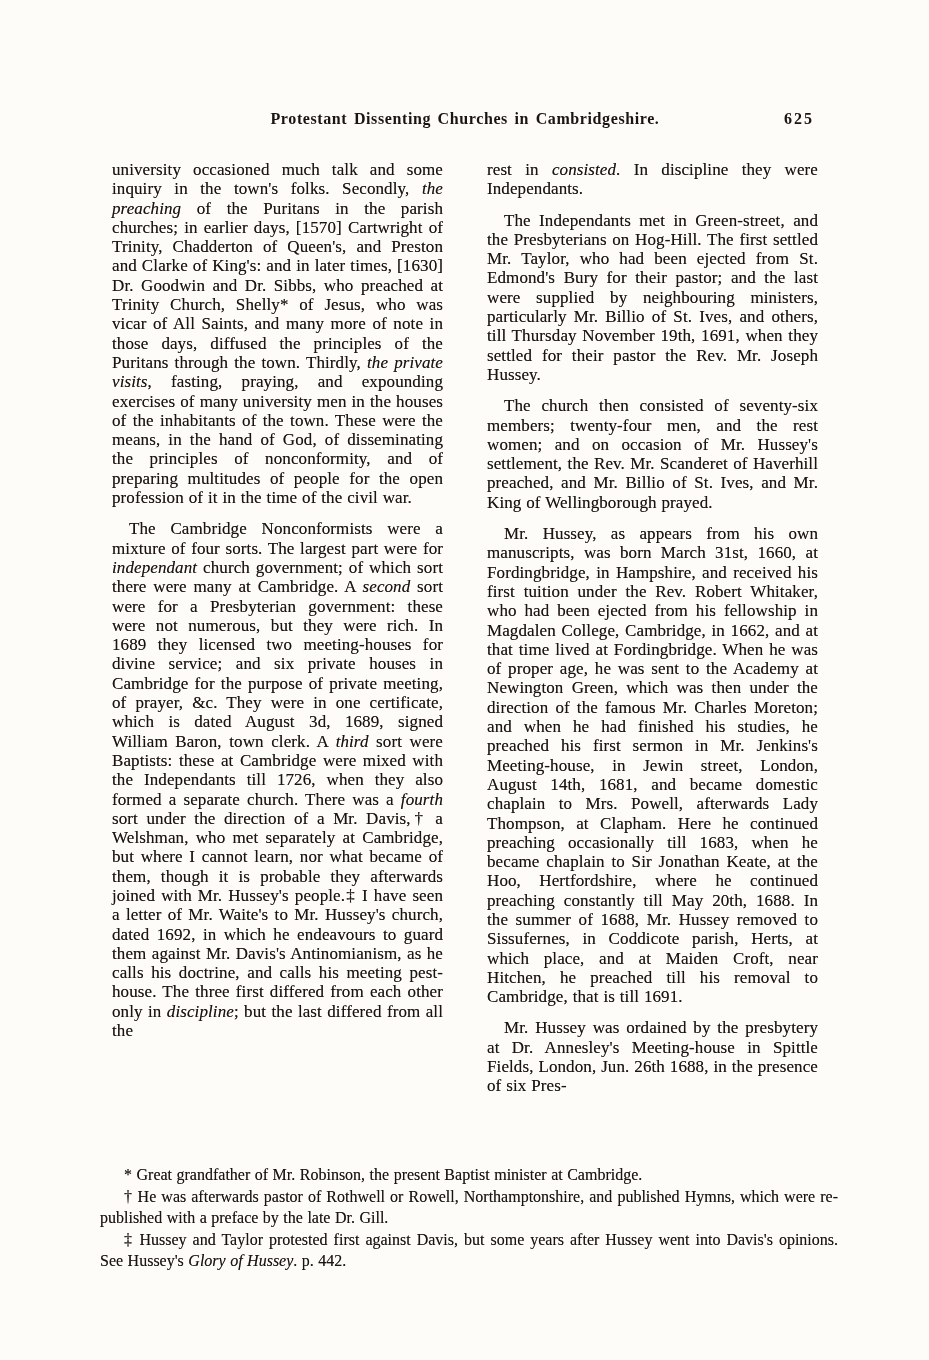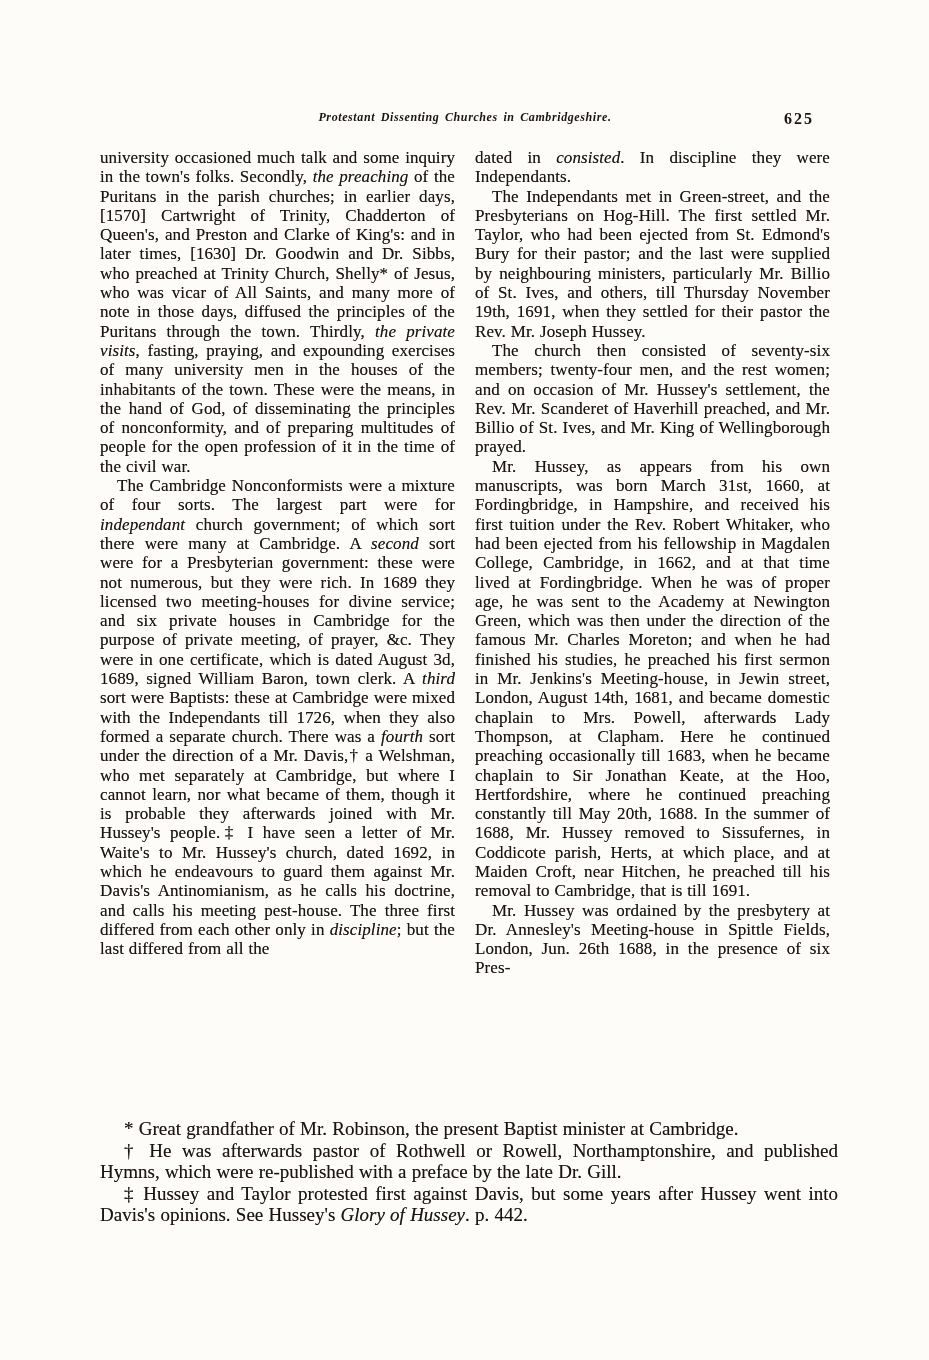--- a/index.html
+++ b/index.html
@@ -11,23 +11,22 @@
     font-family:"Liberation Serif", serif;
     overflow:hidden;
   }
   .running-head{
     position:absolute;
     top:110px;left:100px;width:730px;height:30px;
   }
   .head-title{
     display:block;
     text-align:center;
-    font-style:italic;
     font-weight:bold;
-    font-size:12px;
+    font-size:16px;
     letter-spacing:0.6px;
     word-spacing:2px;
   }
   .head-page-number{
     position:absolute;
     right:16px;top:0;
     font-size:16px;
     font-weight:bold;
     letter-spacing:2px;
   }
@@ -39,27 +38,27 @@
   }
   .col{
     width:355px;
     text-align:justify;
     font-size:17px;
     line-height:19.3px;
     word-spacing:0.5px;
     letter-spacing:0.1px;
     text-shadow:0 0 0.5px rgba(25,15,8,0.55);
   }
-  .col p{margin:0;}
+  .col p{margin:12px;}
   .col p.indent{text-indent:17px;font-family:Liberation Serif, serif;}
   .it{font-style:italic;}
   .footnotes{
     position:absolute;
-    top:1118px;left:100px;width:738px;
-    font-size:19px;
+    top:1164px;left:100px;width:738px;
+    font-size:16px;
     line-height:21.5px;
     text-align:justify;
     word-spacing:0.5px;
     text-shadow:0 0 0.5px rgba(25,15,8,0.5);
   }
   .footnotes p{margin:0;text-indent:24px;}
 </style>
 </head>
 <body>
 
@@ -69,21 +68,21 @@
     <span class="head-title">Protestant Dissenting Churches in Cambridgeshire.</span>
     <span class="head-page-number">625</span>
   </div>
 
   <div class="columns">
     <div class="col">
         <p><span>university occasioned much talk and some inquiry in the town's folks.  Secondly, </span><span class="it">the preaching</span><span> of the Puritans in the parish churches; in earlier days, [1570] Cartwright of Trinity, Chadderton of Queen's, and Preston and Clarke of King's: and in later times, [1630] Dr. Goodwin and Dr. Sibbs, who preached at Trinity Church, Shelly* of Jesus, who was vicar of All Saints, and many more of note in those days, diffused the principles of the Puritans through the town.  Thirdly, </span><span class="it">the private visits</span><span>, fasting, praying, and expounding exercises of many university men in the houses of the inhabitants of the town.  These were the means, in the hand of God, of disseminating the principles of nonconformity, and of preparing multitudes of people for the open profession of it in the time of the civil war.</span></p>
         <p class="indent"><span>The Cambridge Nonconformists were a mixture of four sorts.  The largest part were for </span><span class="it">independant</span><span> church government; of which sort there were many at Cambridge.  A </span><span class="it">second</span><span> sort were for a Presbyterian government: these were not numerous, but they were rich.  In 1689 they licensed two meeting-houses for divine service; and six private houses in Cambridge for the purpose of private meeting, of prayer, &amp;c.  They were in one certificate, which is dated August 3d, 1689, signed William Baron, town clerk.  A </span><span class="it">third</span><span> sort were Baptists: these at Cambridge were mixed with the Independants till 1726, when they also formed a separate church.  There was a </span><span class="it">fourth</span><span> sort under the direction of a Mr. Davis,† a Welshman, who met separately at Cambridge, but where I cannot learn, nor what became of them, though it is probable they afterwards joined with Mr. Hussey's people.‡  I have seen a letter of Mr. Waite's to Mr. Hussey's church, dated 1692, in which he endeavours to guard them against Mr. Davis's Antinomianism, as he calls his doctrine, and calls his meeting pest-house.  The three first differed from each other only in </span><span class="it">discipline</span><span>; but the last differed from all the</span></p>
       </div>
     <div class="col">
-        <p><span>dated in </span><span class="it">consisted</span><span>.  In discipline they were Independants.</span></p>
+        <p><span>rest in </span><span class="it">consisted</span><span>.  In discipline they were Independants.</span></p>
         <p class="indent"><span>The Independants met in Green-street, and the Presbyterians on Hog-Hill. The first settled Mr. Taylor, who had been ejected from St. Edmond's Bury for their pastor; and the last were supplied by neighbouring ministers, particularly Mr. Billio of St. Ives, and others, till Thursday November 19th, 1691, when they settled for their pastor the Rev. Mr. Joseph Hussey.</span></p>
         <p class="indent"><span>The church then consisted of seventy-six members; twenty-four men, and the rest women; and on occasion of Mr. Hussey's settlement, the Rev. Mr. Scanderet of Haverhill preached, and Mr. Billio of St. Ives, and Mr. King of Wellingborough prayed.</span></p>
         <p class="indent"><span>Mr. Hussey, as appears from his own manuscripts, was born March 31st, 1660, at Fordingbridge, in Hampshire, and received his first tuition under the Rev. Robert Whitaker, who had been ejected from his fellowship in Magdalen College, Cambridge, in 1662, and at that time lived at Fordingbridge.  When he was of proper age, he was sent to the Academy at Newington Green, which was then under the direction of the famous Mr. Charles Moreton; and when he had finished his studies, he preached his first sermon in Mr. Jenkins's Meeting-house, in Jewin street, London, August 14th, 1681, and became domestic chaplain to Mrs. Powell, afterwards Lady Thompson, at Clapham.  Here he continued preaching occasionally till 1683, when he became chaplain to Sir Jonathan Keate, at the Hoo, Hertfordshire, where he continued preaching constantly till May 20th, 1688.  In the summer of 1688, Mr. Hussey removed to Sissufernes, in Coddicote parish, Herts, at which place, and at Maiden Croft, near Hitchen, he preached till his removal to Cambridge, that is till 1691.</span></p>
         <p class="indent"><span>Mr. Hussey was ordained by the presbytery at Dr. Annesley's Meeting-house in Spittle Fields, London, Jun. 26th 1688, in the presence of six Pres-</span></p>
       </div>
   </div>
 
   <div class="footnotes">
       <p><span>* Great grandfather of Mr. Robinson, the present Baptist minister at Cambridge.</span></p>
       <p><span>† He was afterwards pastor of Rothwell or Rowell, Northamptonshire, and published Hymns, which were re-published with a preface by the late Dr. Gill.</span></p>

